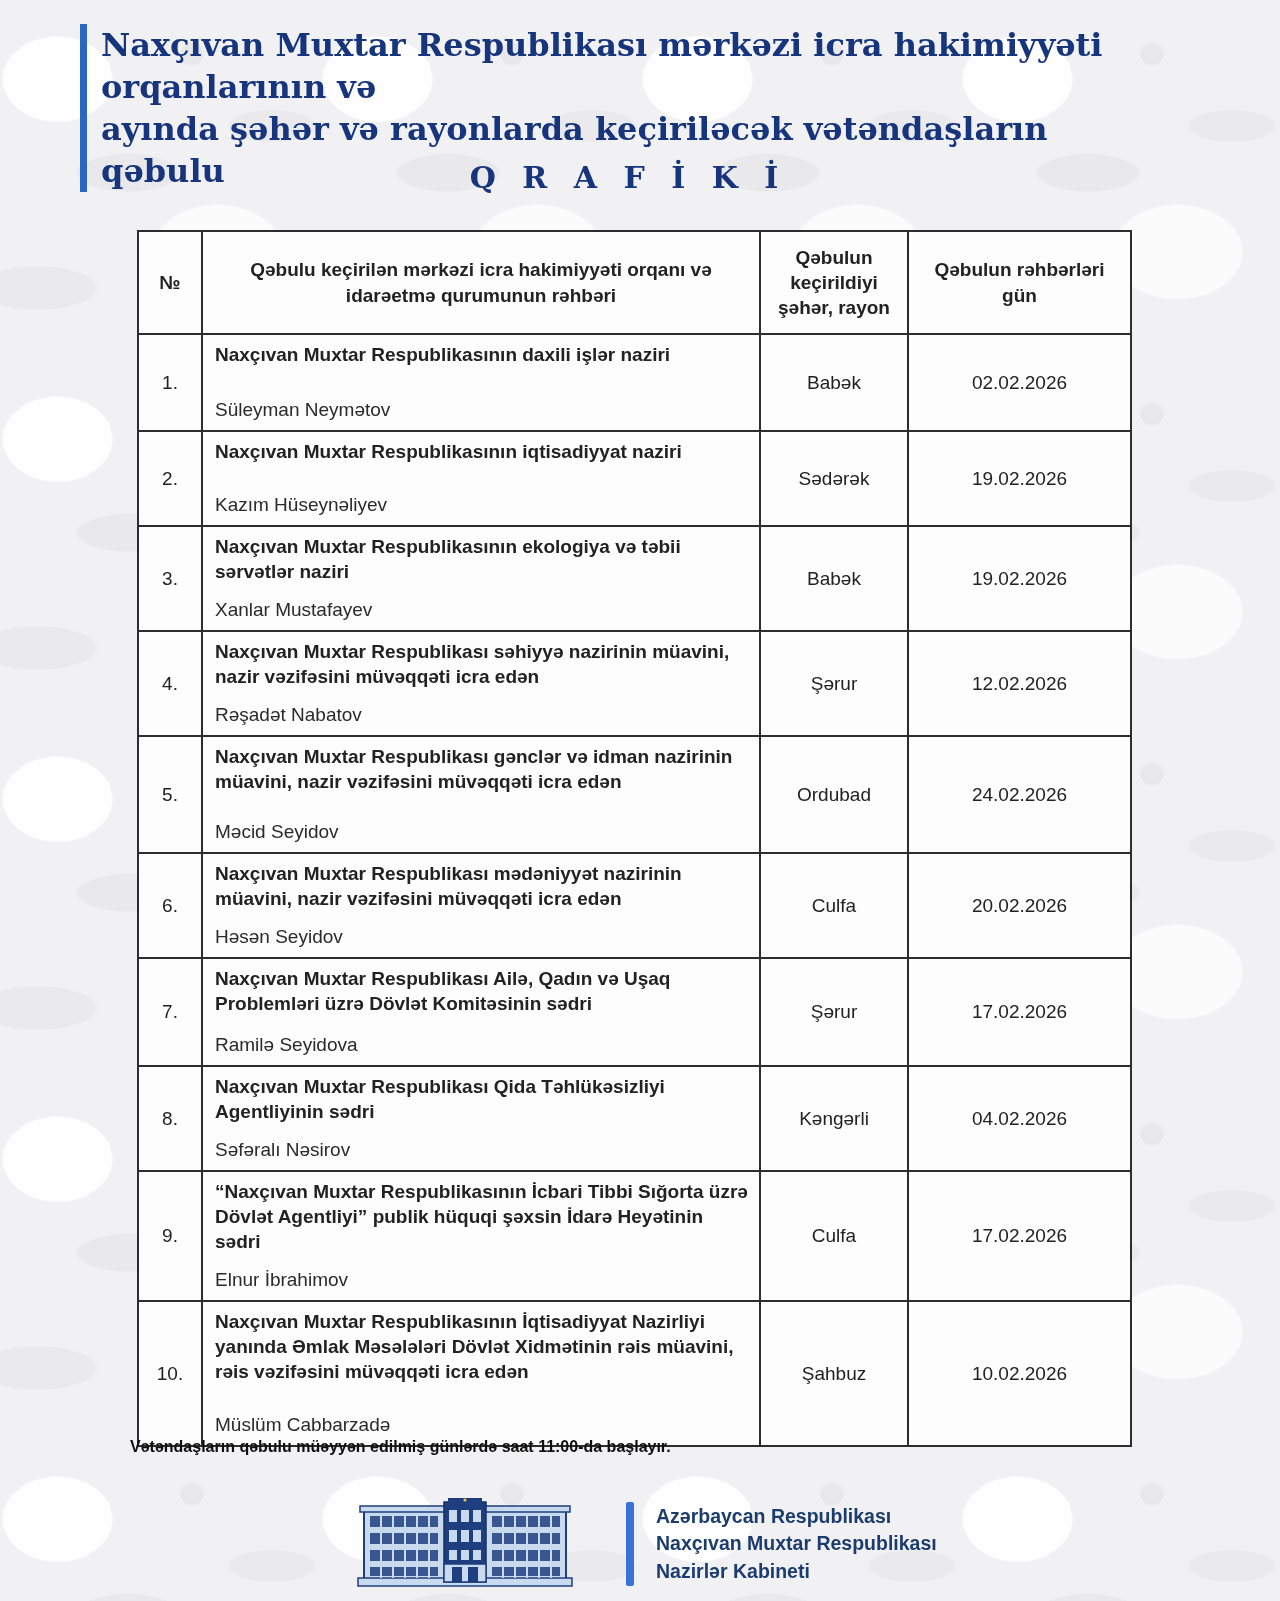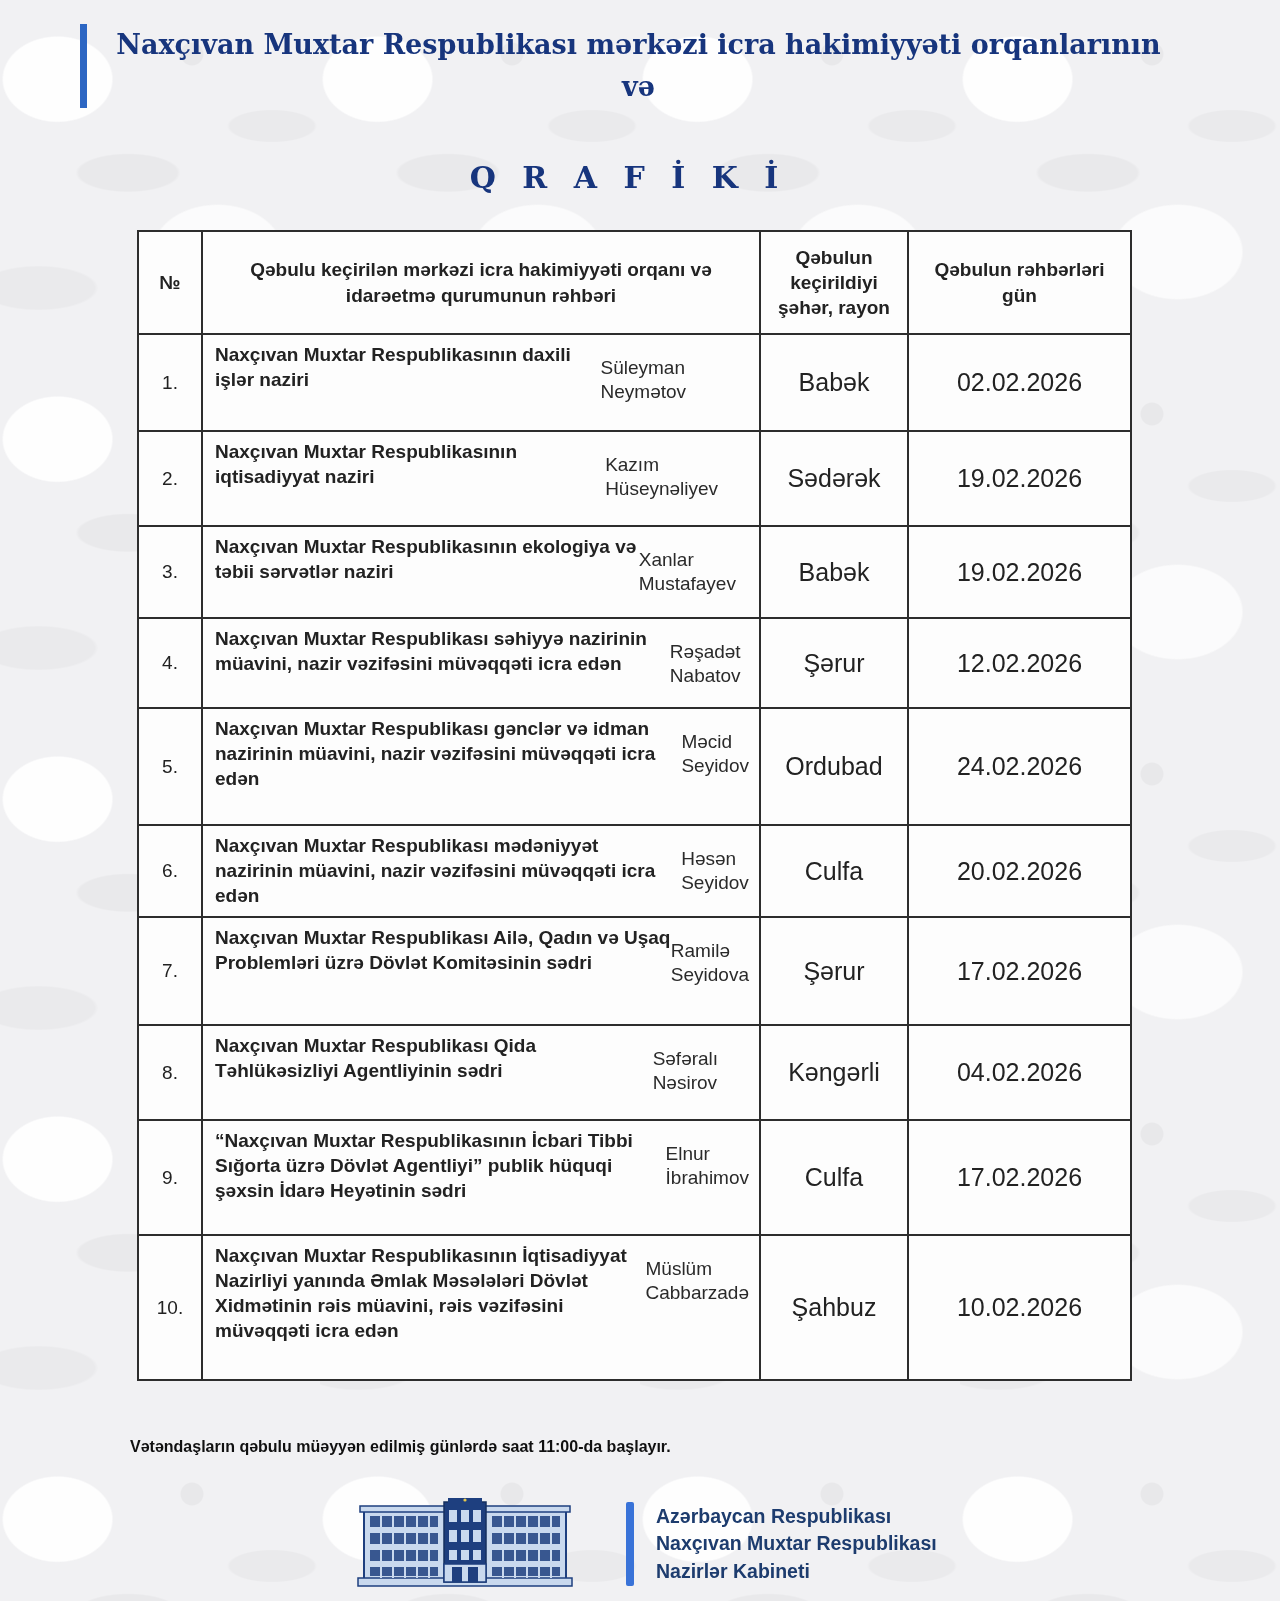--- a/index.html
+++ b/index.html
@@ -24,24 +24,24 @@
   
   .title-wrap{
     position:absolute; left:80px; top:24px; width:1096px;
     display:flex;
   }
   .title-bar{
     flex:0 0 7px; width:7px; align-self:stretch;
     margin-right:14px;
   }
   .title-lines{
-    flex:1; text-align:center;
+    flex:1; text-align:left;
     font-family:"DejaVu Serif","Liberation Serif",serif;
     font-weight:bold;
-    font-size:27px; line-height:42px;
+    font-size:32px; line-height:42px;
   }
   .subtitle{
     position:absolute; left:80px; top:160px; width:1096px;
     text-align:center;
     font-family:"DejaVu Serif","Liberation Serif",serif;
     font-weight:bold; font-size:30px; letter-spacing:8px;
   }
 
   
   table.schedule{
@@ -58,23 +58,23 @@
     font-size:19px; font-weight:bold; text-align:center;
     height:103px; line-height:1.32; padding:4px 6px;
   }
   col.c-num  { width:64px; }
   col.c-org  { width:558px; }
   col.c-city { width:148px; }
   col.c-date { width:223px; }
 
   td.cell-num{ text-align:center; font-size:19px; padding:4px; }
   td.cell-org{ padding:7px 10px 8px 12px; }
-  td.cell-city, td.cell-date{ text-align:center; font-size:25px; }
-
-  .org-flex{ display:flex; flex-direction:row; justify-content:space-between; height:100%; }
+  td.cell-city, td.cell-date{ text-align:center; font-size:19px; }
+
+  .org-flex{ display:flex; flex-direction:column; justify-content:space-between; height:100%; }
   .org-title{ font-weight:bold; font-size:19px; line-height:25px; }
   .org-name{ font-size:19px; line-height:24px; margin-top:14px; color:#2a2a2a; }
 
   
   tbody tr:nth-child(1) td{ height:97px; }
   tbody tr:nth-child(2) td{ height:95px; }
   tbody tr:nth-child(3) td{ height:92px; }
   tbody tr:nth-child(4) td{ height:90px; }
   tbody tr:nth-child(5) td{ height:117px; }
   tbody tr:nth-child(6) td{ height:83px; }
@@ -102,20 +102,21 @@
     font-size:19.5px; font-weight:bold; line-height:27.5px;
   }
 </style>
 </head>
 <body>
 
 <div class="title-wrap">
   <div class="title-bar" style="background: rgb(44, 102, 195);"></div>
   <div class="title-lines" style="color: rgb(23, 53, 125);">
     <div>Naxçıvan Muxtar Respublikası mərkəzi icra hakimiyyəti orqanlarının və</div>
+    <div>ayında şəhər və rayonlarda keçiriləcək vətəndaşların qəbulu</div>
   </div>
 </div>
 <div class="subtitle" style="color: rgb(23, 53, 125);">Q R A F İ K İ</div>
 
 <table class="schedule">
   <colgroup>
     <col class="c-num">
       <col class="c-org">
       <col class="c-city">
       <col class="c-date">

